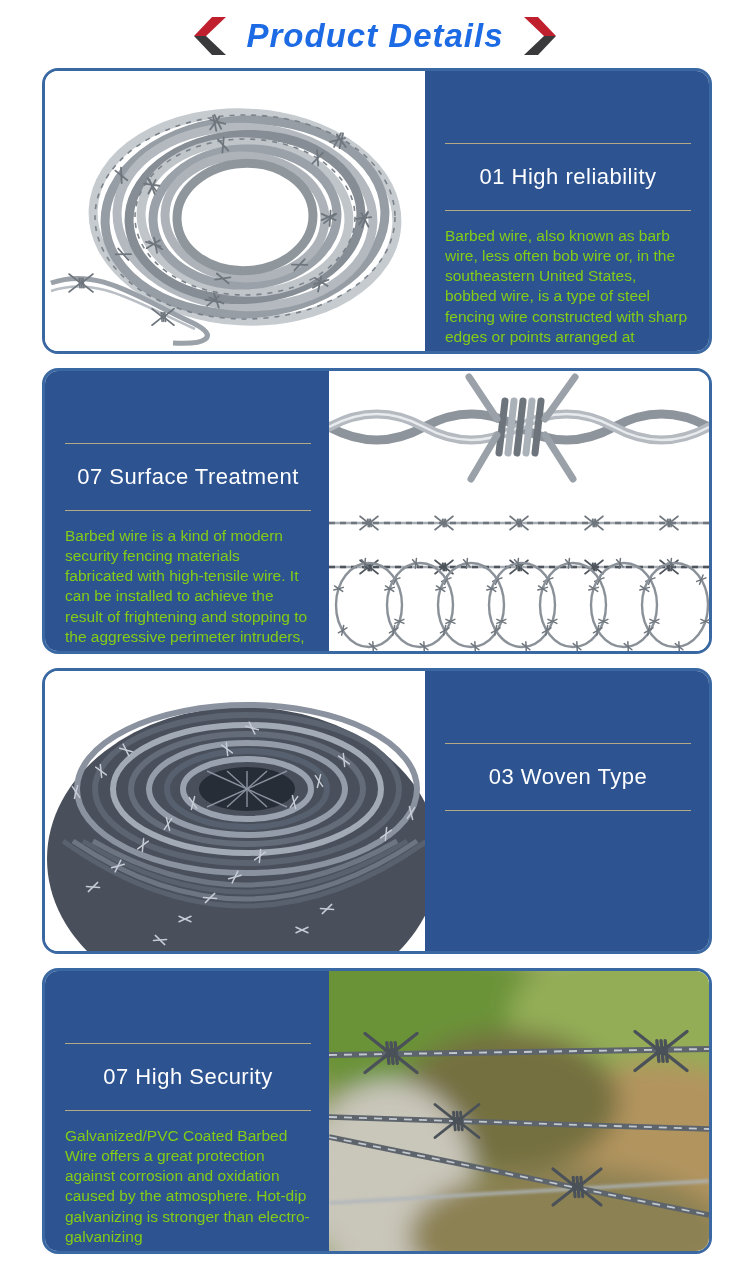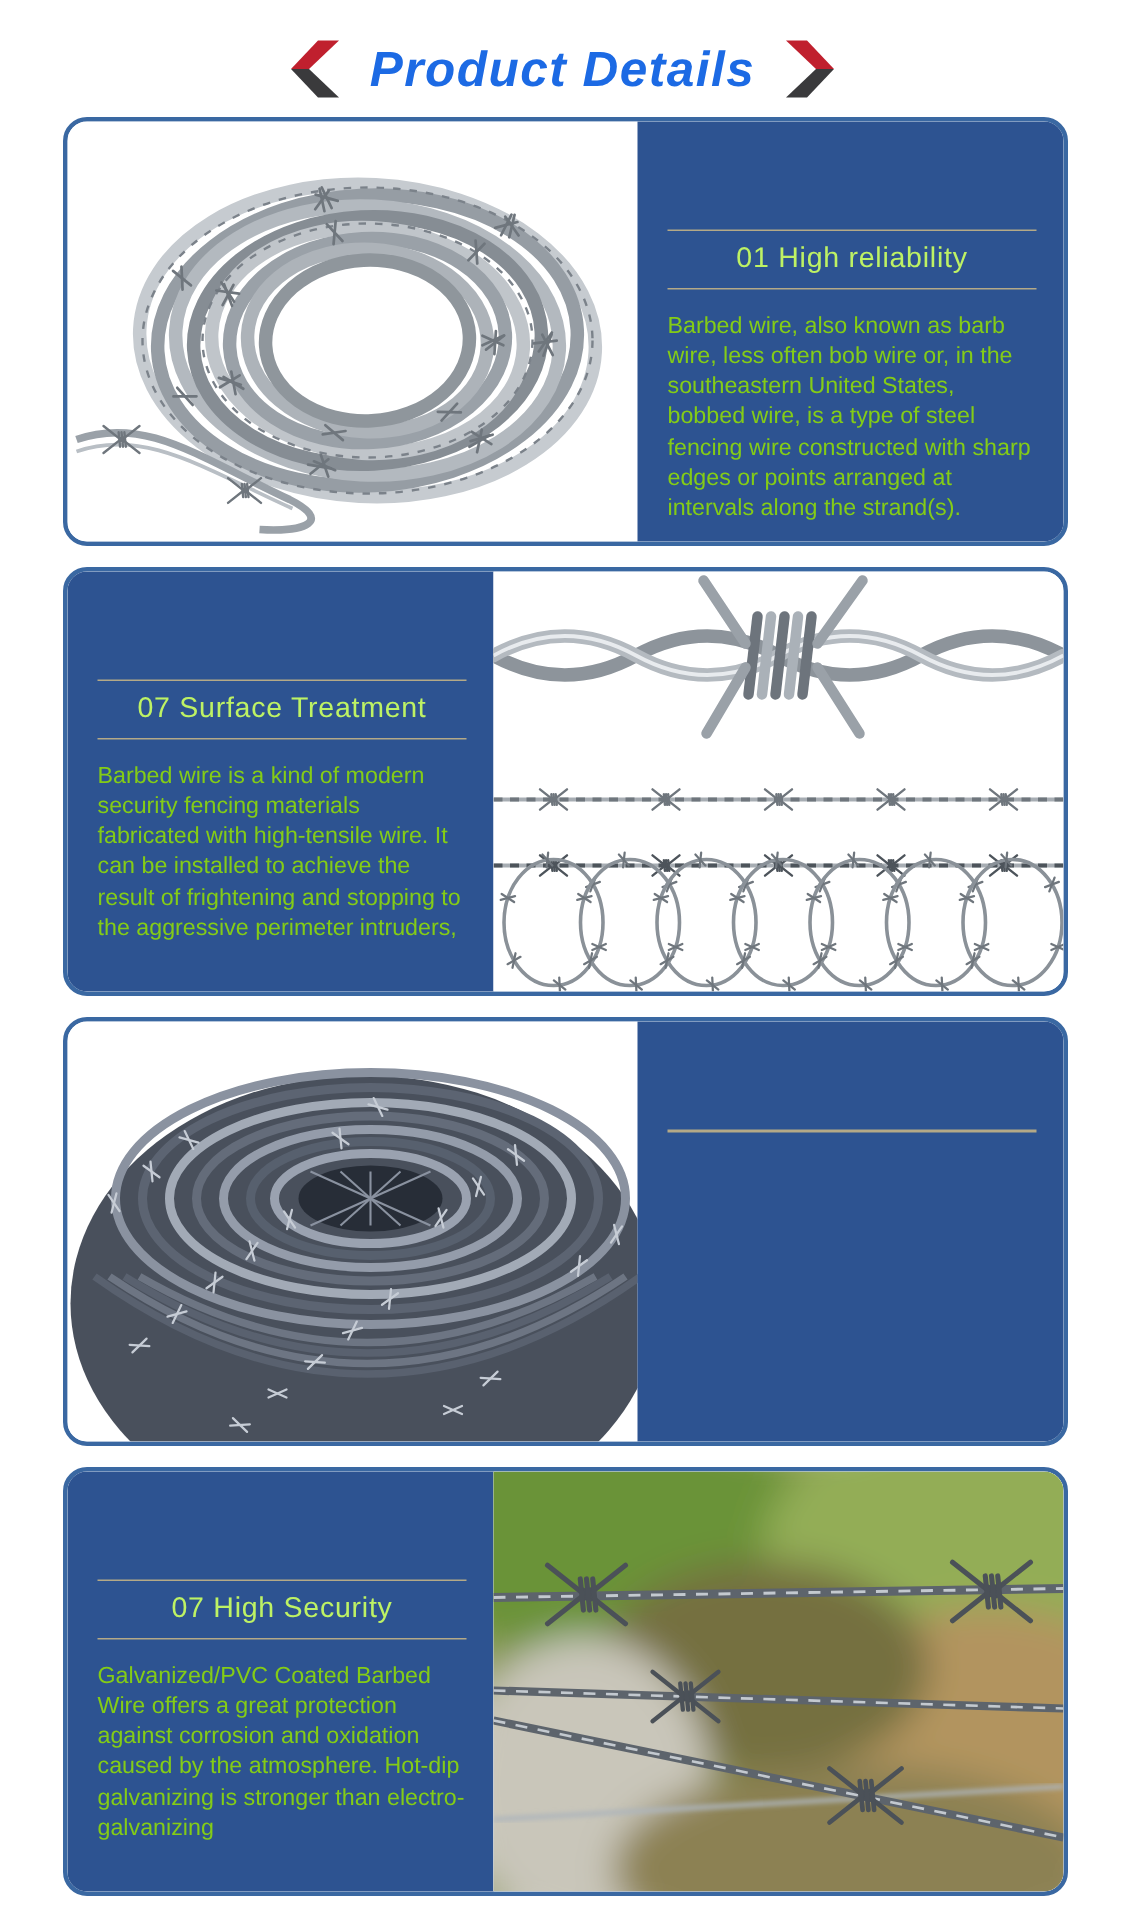--- a/index.html
+++ b/index.html
@@ -3,39 +3,39 @@
 <meta charset="utf-8">
 <style>
   html,body{margin:0;padding:0;}
   body{
     width:750px;min-height:1282px;background:#ffffff;
     font-family:"Liberation Sans",sans-serif;
     -webkit-font-smoothing:antialiased;
   }
   .header{
     height:64px;display:flex;align-items:center;justify-content:center;
-    gap:18px;padding-top:14px;
+    gap:18px;padding-top:4px;
   }
   .page-title{
     font-size:33px;font-style:italic;font-weight:700;color:#1c6ae4;
     letter-spacing:1px;white-space:nowrap;
   }
   .chev{width:38px;height:40px;flex:none;}
   .section{
     box-sizing:border-box;width:670px;height:286px;
     margin:0 0 14px 42px;border:3px solid #3a68a2;border-radius:16px;
     overflow:hidden;display:flex;background:#ffffff;
   }
   .media{width:380px;height:280px;flex:none;background:#ffffff;}
   .media svg{display:block;width:100%;height:100%;}
   .panel{flex:1;background:#2d5391;min-width:0;}
   .panel-inner{padding:72px 18px 0 20px;}
   .rule{height:1px;background:#ccb885;opacity:.85;}
   .panel-heading{
-    margin:8px 0;font-size:19px;font-weight:400;color:#bef264;
+    margin:20px 0;font-size:22px;font-weight:400;color:#ffffff;
     text-align:center;letter-spacing:.5px;
   }
   .panel-body{
     margin:15px 0 0;font-size:15.5px;line-height:1.3;color:#84cc16;
   }
 </style>
 </head>
 <body>
 
 <div class="header">
@@ -587,20 +587,21 @@
         </g>
         <g transform="rotate(100 249 131)" stroke="#c6ccd5" stroke-width="1.5" stroke-linecap="round">
           <line x1="243" y1="128.3" x2="255" y2="133.7"></line>
           <line x1="243" y1="133.7" x2="255" y2="128.3"></line>
         </g>
       </svg>
   </div>
   <div class="panel">
     <div class="panel-inner">
       <div class="rule"></div>
+      <h2 class="panel-heading">03 Woven Type</h2>
       <div class="rule"></div>
     </div>
   </div>
 </div>
 
 <div class="section">
   <div class="panel">
     <div class="panel-inner">
       <div class="rule"></div>
       <h2 class="panel-heading">07 High Security</h2>

